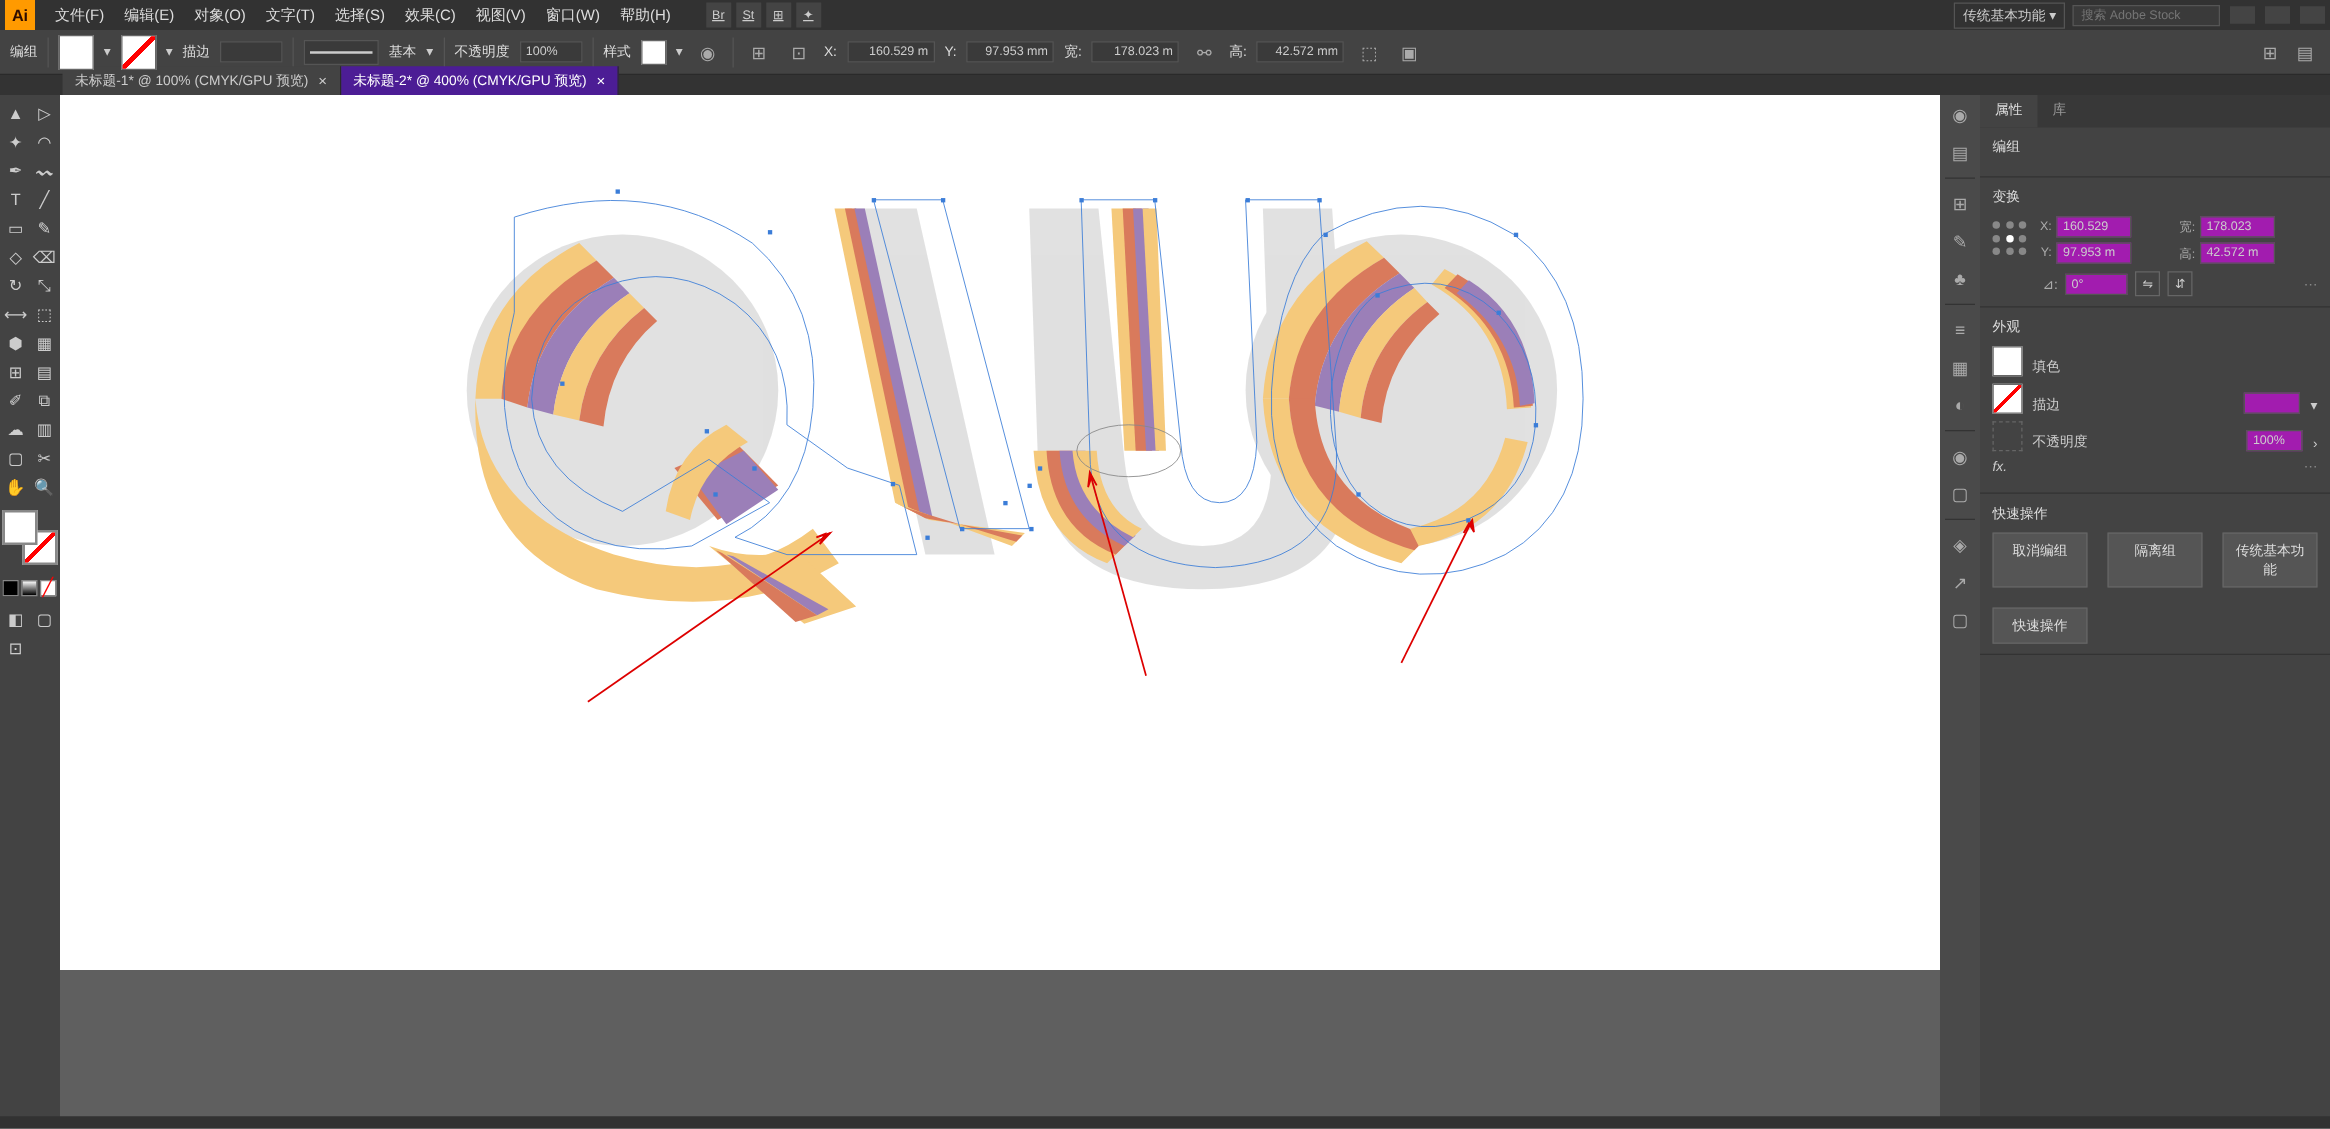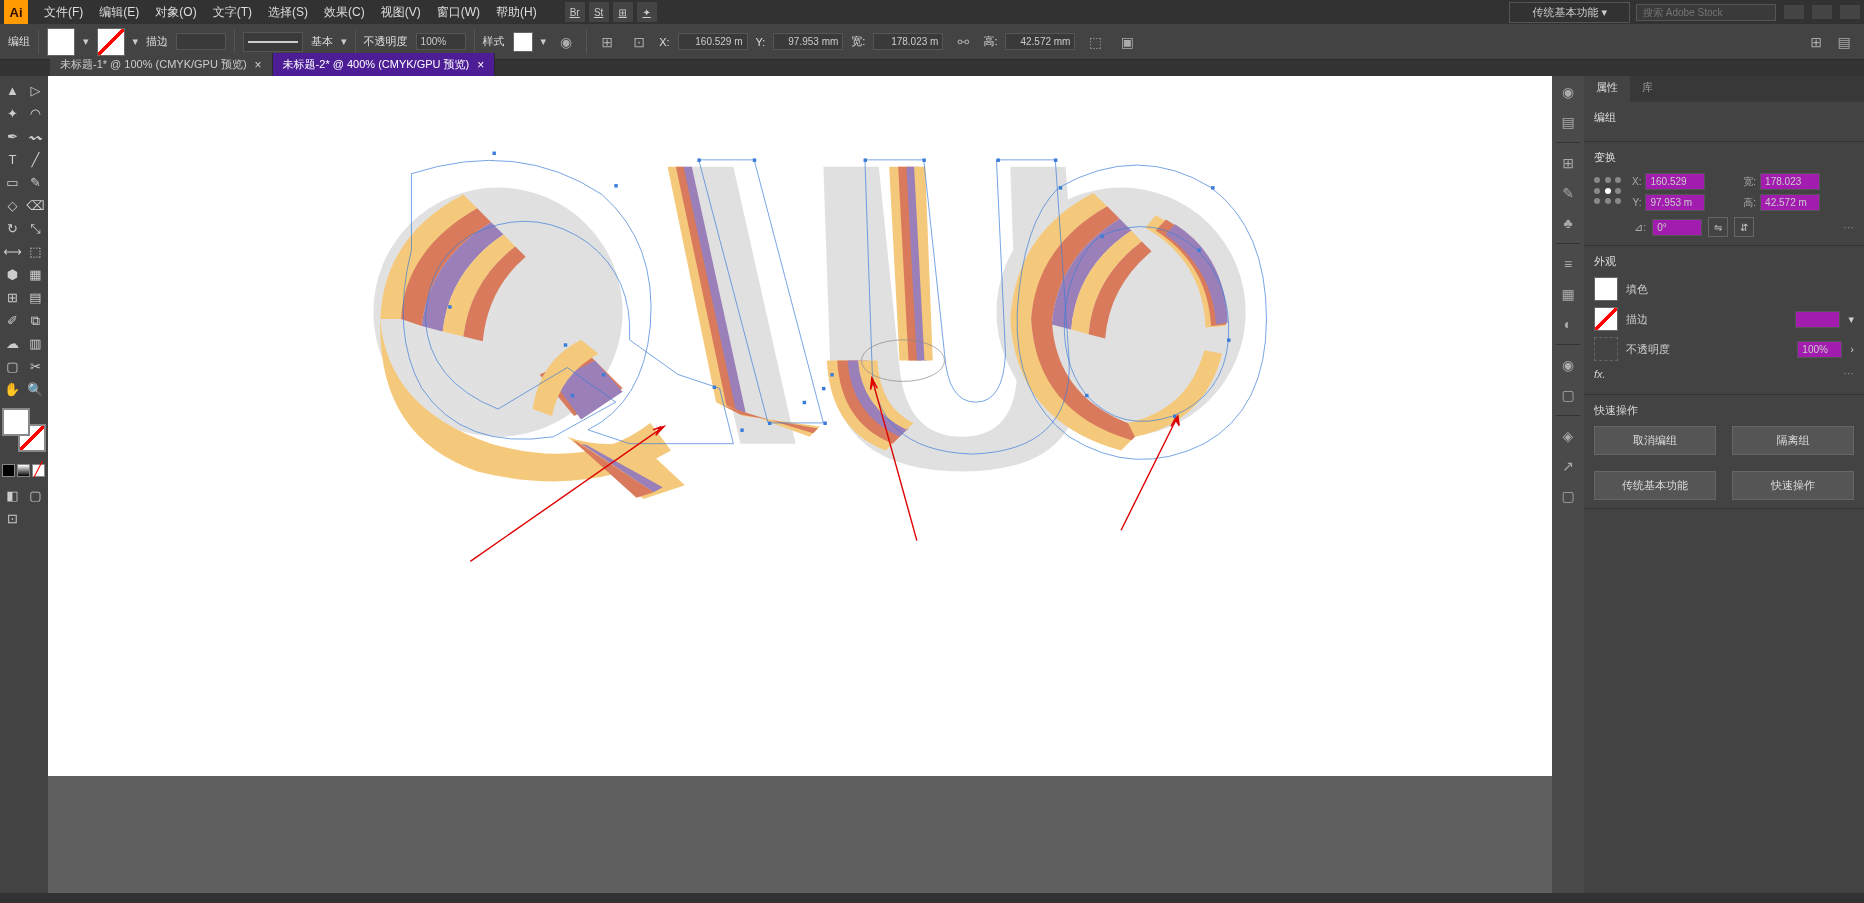--- a/index.html
+++ b/index.html
@@ -5,22 +5,22 @@
     * { margin: 0; padding: 0; box-sizing: border-box; font-family: "Microsoft YaHei", Arial, sans-serif; }
     body { background: #323232; color: #ccc; font-size: 11px; overflow: hidden; width: 1864px; height: 903px; }
     
     
     .menubar { height: 24px; background: #323232; display: flex; align-items: center; padding: 0 4px; }
     .app-icon { width: 24px; height: 24px; background: #ff9a00; color: #2d0c00; font-weight: bold; display: flex; align-items: center; justify-content: center; font-size: 13px; margin-right: 8px; }
     .menu-item { padding: 0 8px; cursor: pointer; font-size: 12px; color: #ddd; }
     .menubar-right { margin-left: auto; display: flex; align-items: center; gap: 6px; }
     .menubar-icons { display: flex; gap: 4px; margin-left: 20px; text-decoration: underline; }
     .menubar-icon { width: 20px; height: 20px; background: #444; display: flex; align-items: center; justify-content: center; font-size: 10px; }
-    .workspace-select { background: #323232; color: #ccc; border: 1px solid #555; padding: 2px 22px; font-size: 11px; }
-    .search-box { background: #3a3a3a; border: 1px solid #555; padding: 2px 6px; color: #777; width: 140px; font-size: 10px; }
+    .workspace-select { background: #323232; color: #ccc; border: 1px solid #555; padding: 2px 6px; font-size: 11px; }
+    .search-box { background: #3a3a3a; border: 1px solid #555; padding: 2px 6px; color: #777; width: 118px; font-size: 10px; }
     .win-btn { width: 20px; height: 14px; background: #444; margin-left: 2px; }
     
     
     .controlbar { height: 36px; background: #434343; display: flex; align-items: center; padding: 0 8px; gap: 8px; border-bottom: 1px solid #2a2a2a; }
     .cb-label { font-size: 11px; color: #ddd; }
     .cb-swatch { width: 28px; height: 28px; background: #fff; border: 1px solid #666; position: relative; }
     .cb-swatch-none { width: 28px; height: 28px; background: #fff; border: 1px solid #666; position: relative; }
     .cb-swatch-none::after { content: ''; position: absolute; top: 0; left: 0; right: 0; bottom: 0; background: linear-gradient(to bottom right, transparent 45%, red 45%, red 55%, transparent 55%); }
     .cb-sep { width: 1px; height: 24px; background: #555; }
     .cb-dropdown { background: #3a3a3a; border: 1px solid #555; color: #ccc; padding: 2px 4px; min-width: 50px; font-size: 10px; }
@@ -67,24 +67,24 @@
     .panel-tab.active { background: #434343; color: #ddd; }
     .panel-section { padding: 8px 10px; border-bottom: 1px solid #333; }
     .panel-heading { font-size: 11px; color: #ddd; margin-bottom: 8px; }
     .transform-grid { display: flex; gap: 8px; align-items: center; }
     .ref-point { width: 30px; height: 30px; display: grid; grid-template: repeat(3, 1fr) / repeat(3, 1fr); gap: 2px; }
     .ref-dot { width: 6px; height: 6px; background: #888; border-radius: 50%; }
     .transform-inputs { flex: 1; display: grid; grid-template-columns: auto 1fr auto 1fr; gap: 4px; align-items: center; font-size: 10px; }
     .t-label { color: #aaa; text-align: right; }
     .t-input { background: #a21caf; border: 1px solid #555; color: #ccc; padding: 2px 4px; font-size: 10px; width: 60px; }
     .rotate-row { display: flex; align-items: center; gap: 6px; margin-top: 6px; padding-left: 40px; }
-    .appearance-row { display: flex; align-items: center; gap: 8px; margin-bottom: 6px; font-size: 11px; }
+    .appearance-row { display: flex; align-items: flex-end; gap: 8px; margin-bottom: 6px; font-size: 11px; }
     .app-swatch { width: 24px; height: 24px; background: #fff; border: 1px solid #666; }
     .app-swatch.none::after { content: ''; display: block; width: 100%; height: 100%; background: linear-gradient(to bottom right, transparent 45%, red 45%, red 55%, transparent 55%); }
-    .quick-actions { display: grid; grid-template-columns: 1fr 1fr; gap: 16px; }
+    .quick-actions { display: grid; grid-template-columns: 1fr 1fr 1fr; gap: 16px; }
     .qa-btn { background: #555; border: 1px solid #666; color: #ddd; padding: 6px; font-size: 11px; cursor: pointer; text-align: center; }
     .qa-btn.full { grid-column: 1 / -1; }
     
     .flip-icon { width: 20px; height: 20px; border: 1px solid #666; display: flex; align-items: center; justify-content: center; font-size: 10px; }
   </style>
 </head>
 <body>
 
 <div class="menubar">
   <div class="app-icon">Ai</div>

